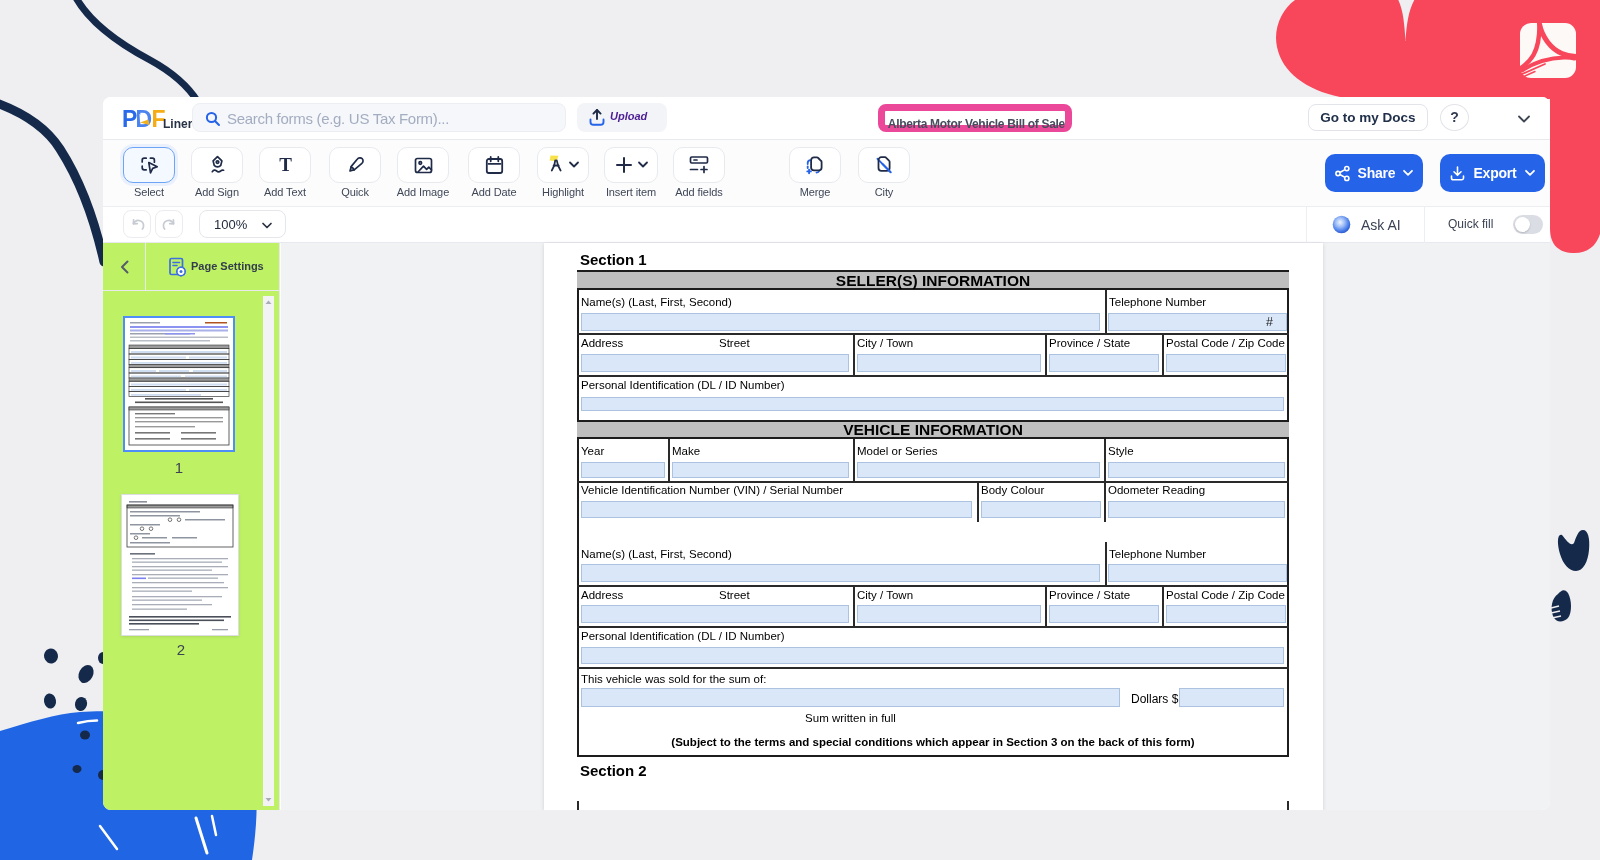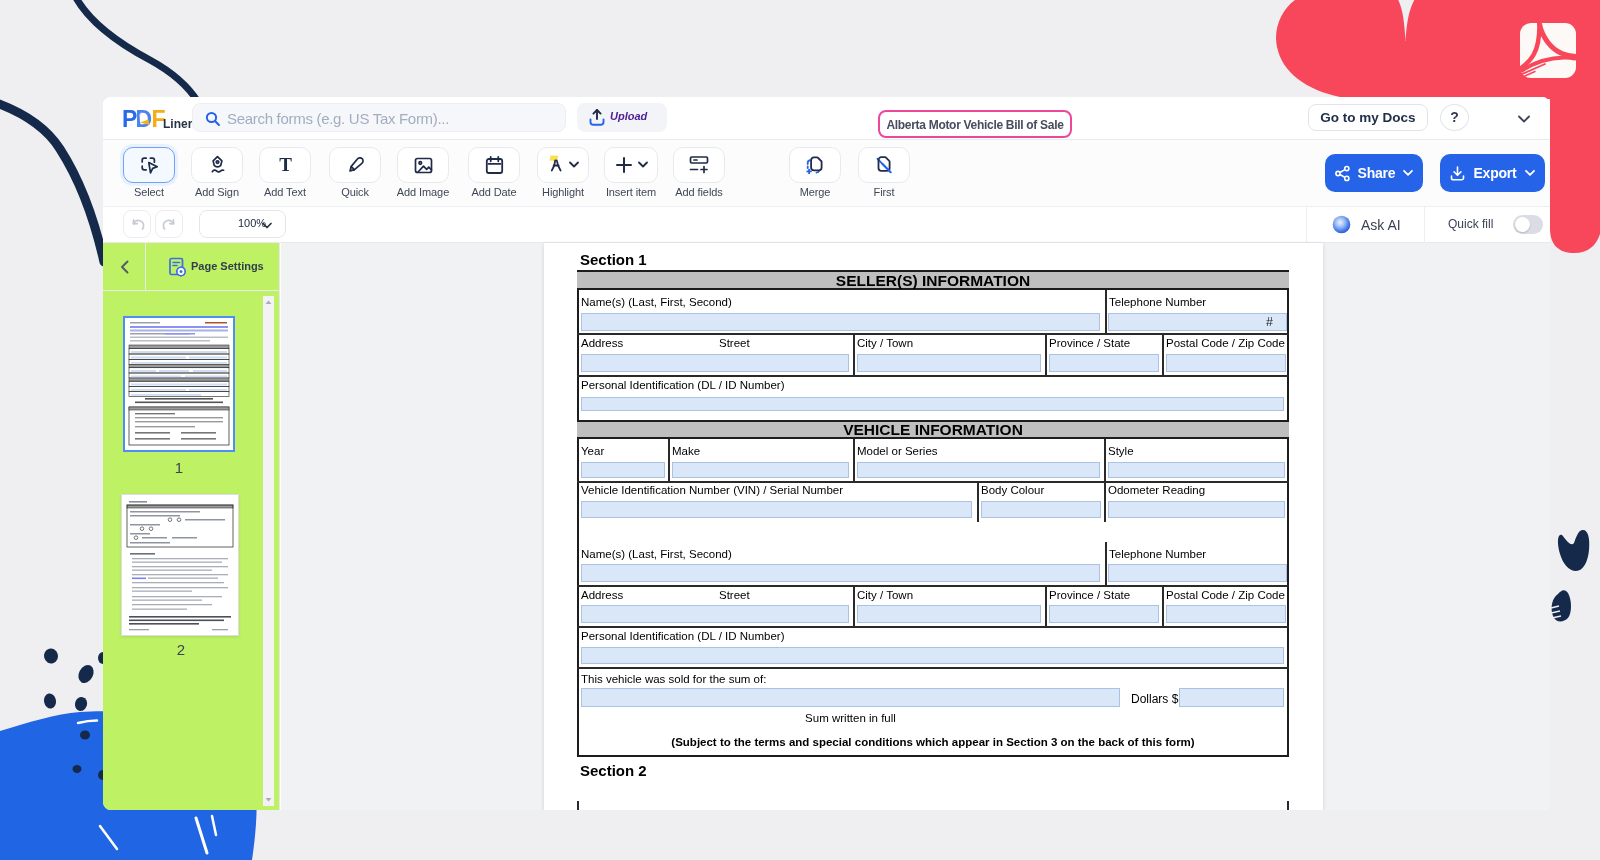--- a/index.html
+++ b/index.html
@@ -7,34 +7,34 @@
   body { background:#efeff1; font-family:"Liberation Sans", sans-serif; position:relative; }
   .abs { position:absolute; }
   
   #app { position:absolute; left:103px; top:97px; width:1447px; height:713px; background:#fff; border-radius:8px; overflow:hidden;  }
   
   #hdr { position:absolute; left:0; top:0; width:100%; height:43px; background:#fff; border-bottom:1px solid #e9eaee; }
   #search { position:absolute; left:89px; top:6px; width:374px; height:29px; background:#f6f7fa; border:1px solid #edeef3; border-radius:8px; }
   #search .ph { position:absolute; left:34px; top:6px; font-size:15px; letter-spacing:-0.3px; color:#a3adc0; }
   #upload { position:absolute; left:474px; top:6px; width:90px; height:29px; background:#f3f4f7; border-radius:8px; }
   #upload span { position:absolute; left:33px; top:7px; font-size:11px; font-weight:bold; color:#4c1d95;font-style:italic; }
-  #title { position:absolute; left:775px; top:13px; width:194px; height:28px; border:2px solid #ec4899; border-radius:8px; background:#fff; text-align:center; line-height:26px; font-size:12px; letter-spacing:-0.3px; font-weight:bold; color:#474c5e; }
+  #title { position:absolute; left:775px; top:7px; width:194px; height:28px; border:7px solid #ec4899; border-radius:8px; background:#fff; text-align:right; line-height:26px; font-size:12px; letter-spacing:-0.3px; font-weight:bold; color:#474c5e; }
   #gotodocs { position:absolute; left:1205px; top:7px; width:120px; height:27px; border:1px solid #e3e4e9; border-radius:8px; background:#fff; text-align:center; line-height:25px; font-size:13.5px; font-weight:bold; color:#20304a; }
   #helpq { position:absolute; left:1337px; top:7px; width:29px; height:27px; border:1px solid #e3e4e9; border-radius:50%; background:#fff; text-align:center; line-height:25px; font-size:14px; font-weight:bold; color:#333c50; }
   
   #row2 { position:absolute; left:0; top:43px; width:100%; height:67px; background:#fcfcfd; border-bottom:1px solid #eceef2; }
   .tbtn { position:absolute; top:7px; width:52px; height:36px; background:#fff; border:1px solid #e8eaee; border-radius:10px; display:flex; align-items:center; justify-content:center; }
   .tbtn.active { border:1.5px solid #6ea4f8; background:#f4f9ff; box-shadow:0 0 0 3px rgba(88,144,244,0.10); }
   .tlbl { position:absolute; top:46px; font-size:11px; letter-spacing:-0.1px; color:#3f4757; text-align:center; }
   .bluebtn { position:absolute; top:14px; height:38px; background:#2563e8; border-radius:10px; color:#fff; font-size:14px; letter-spacing:-0.2px; font-weight:bold; display:flex; align-items:center; justify-content:center; gap:7px; }
   
   #row3 { position:absolute; left:0; top:110px; width:100%; height:36px; background:#fff; border-bottom:1px solid #e7e9ee; }
   .miniBtn { position:absolute; top:3px; width:28px; height:28px; border:1px solid #ececf0; border-radius:8px; background:#fff; display:flex; align-items:center; justify-content:center; }
   #zoomBox { position:absolute; left:96px; top:3px; width:87px; height:28px; border:1px solid #e4e6ea; border-radius:8px; background:#fff; }
-  #zoomBox span { position:absolute; left:14px; top:6px; font-size:11px; color:#222c3f;margin-left:24px; }
+  #zoomBox span { position:absolute; left:14px; top:6px; font-size:13px; color:#222c3f; }
   .r3cell { position:absolute; top:0; height:36px; border-left:1px solid #eceef2; }
   
   #sidebar { position:absolute; left:0; top:146px; width:177px; height:567px; background:#bef264; border-right:1px solid #e7e8ec; }
   #sbhead { position:absolute; left:0; top:0; width:100%; height:48px; border-bottom:1px solid #e9eaee; }
   #sbdiv { position:absolute; left:42px; top:0; width:1px; height:48px; background:#e9eaee; }
   #pgset { position:absolute; left:88px; top:17px; font-size:11px; font-weight:bold; color:#333d4c; }
   .thumb { position:absolute; background:#fff; }
   #th1 { left:20px; top:73px; width:112px; height:136px; border:2px solid #4f8df8; }
   #th2 { left:18px; top:251px; width:118px; height:142px; border:1px solid #dddee3; box-shadow:0 1px 3px rgba(0,0,0,0.1); }
   .tnum { position:absolute; width:112px; text-align:center; font-size:15px; color:#3c4352; }
@@ -213,21 +213,21 @@
       </svg>
     </div>
     <div class="tlbl" style="left:672px; width:80px;">Merge</div>
     <div class="tbtn" style="left:755px;">
       <svg width="24" height="24" viewBox="0 0 24 24" fill="none" stroke-linecap="round" stroke-linejoin="round">
         <path d="M5.5,5.8 L18.8,19.3" stroke="#2563e8" stroke-width="1.9"></path>
         <path d="M9.4,4.2 H12.9 C13.4,4.2 13.9,4.4 14.2,4.8 L17,7.6 C17.4,7.9 17.6,8.4 17.6,8.9 V14.9 C17.6,16.5 16.3,17.8 14.7,17.8 H9.4 C7.8,17.8 6.5,16.5 6.5,14.9 V7.1 C6.5,5.5 7.8,4.2 9.4,4.2 Z" stroke="#1f2b47" stroke-width="1.8"></path>
         <path d="M10.5,11 L18.3,18.9" stroke="#2563e8" stroke-width="1.9"></path>
       </svg>
     </div>
-    <div class="tlbl" style="left:741px; width:80px;">First</div>
+    <div class="tlbl" style="left:741px; width:80px;">City</div>
     <div class="bluebtn" style="left:1222px; width:98px;">
       <svg width="17" height="17" viewBox="0 0 17 17" fill="none" stroke="#fff" stroke-width="1.6">
         <circle cx="4" cy="8.5" r="2.1"></circle>
           <circle cx="12.8" cy="3.6" r="2.1"></circle>
           <circle cx="12.8" cy="13.4" r="2.1"></circle>
         <path d="M5.9,7.5 L10.9,4.6 M5.9,9.5 L10.9,12.4"></path>
       </svg>
       <span>Share</span>
       <svg width="12" height="12" viewBox="0 0 12 12">
           <path d="M2,3.8 L6,7.8 L10,3.8" fill="none" stroke="#fff" stroke-width="1.8" stroke-linecap="round" stroke-linejoin="round"></path>

